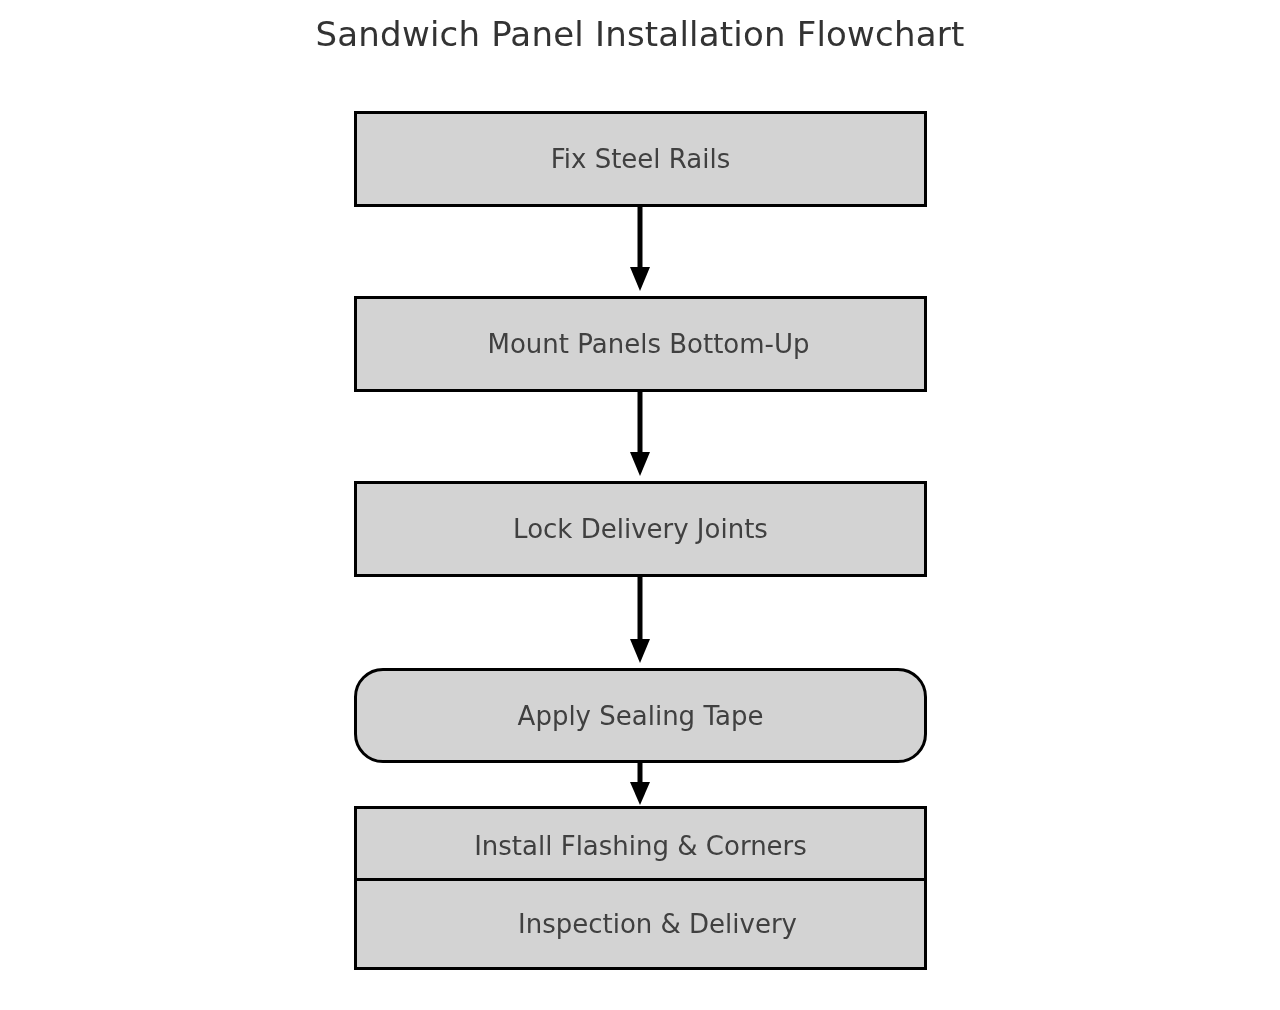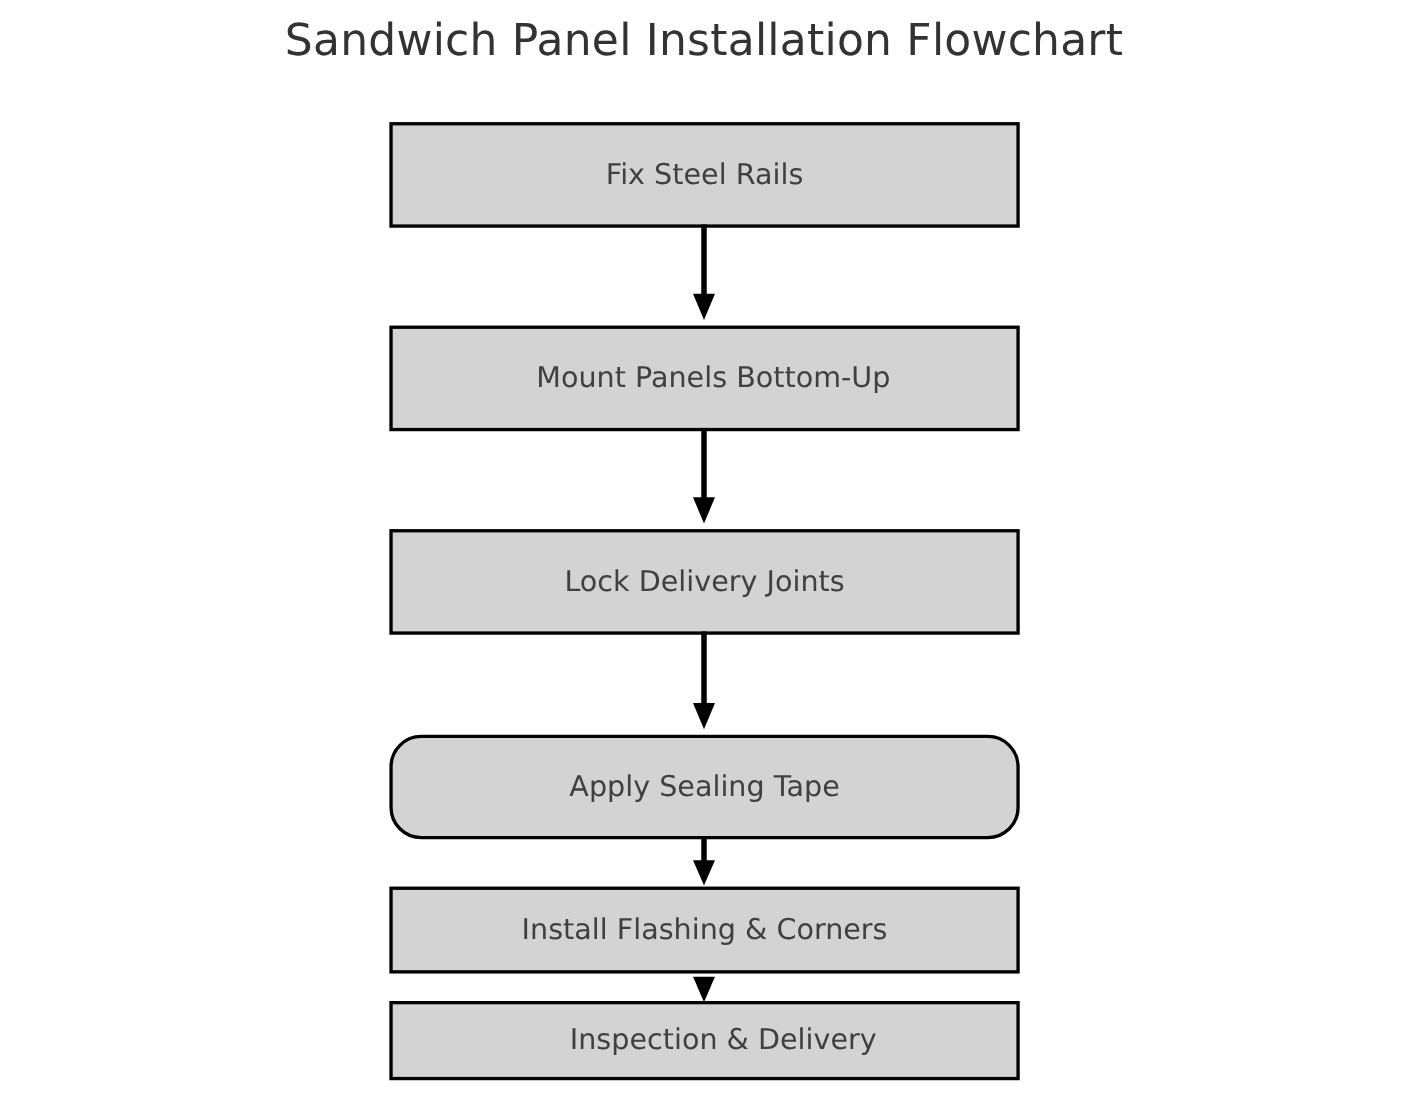--- a/index.html
+++ b/index.html
@@ -20,21 +20,21 @@
     height: 1010px;
     background: #ffffff;
     overflow: hidden;
   }
   .chart-title {
     position: absolute;
     left: 0;
     top: 14px;
     width: 1280px;
     text-align: center;
-    font-size: 40px;
+    font-size: 34px;
     font-weight: 400;
     color: #333333;
     letter-spacing: 0.2px;
     white-space: nowrap;
   }
   .node {
     position: absolute;
     left: 354px;
     width: 573px;
     box-sizing: border-box;
@@ -49,21 +49,21 @@
     font-weight: 400;
     color: #404040;
     white-space: nowrap;
     line-height: 1;
   }
   .node-1 { top: 111px; height: 96px; align-items: center; }
   .node-2 { top: 296px; height: 96px; padding-left: 16px; }
   .node-3 { top: 481px; height: 96px; }
   .node-4 { top: 668px; height: 95px; border-radius: 29px; }
   .node-5 { top: 806px; height: 79px; }
-  .node-6 { top: 910px; height: 72px; padding-left: 34px; }
+  .node-6 { top: 878px; height: 92px; padding-left: 34px; }
 
   .arrow {
     position: absolute;
     left: 622px;
     width: 36px;
   }
   .arrow svg { display: block; overflow: visible; }
   .arrow-1 { top: 204px; height: 88px; }
   .arrow-2 { top: 389px; height: 88px; }
   .arrow-3 { top: 574px; height: 90px; }

